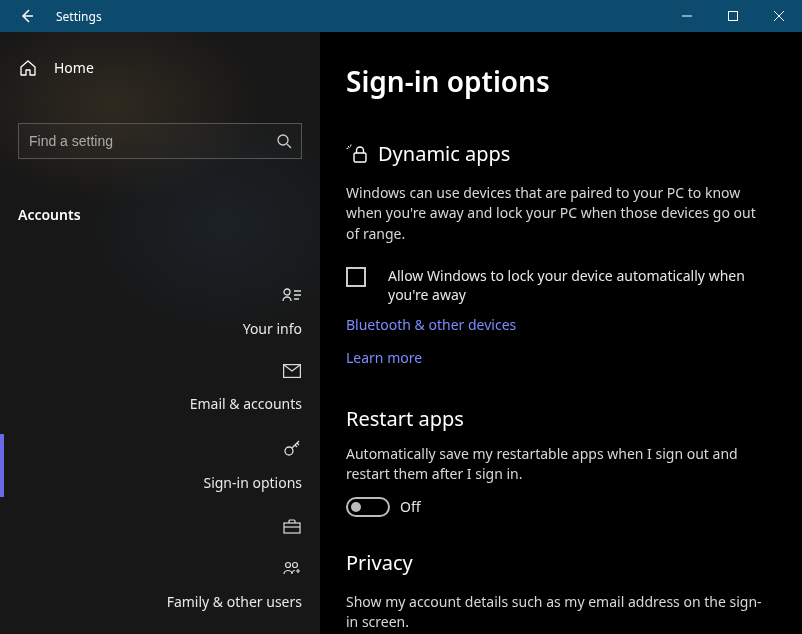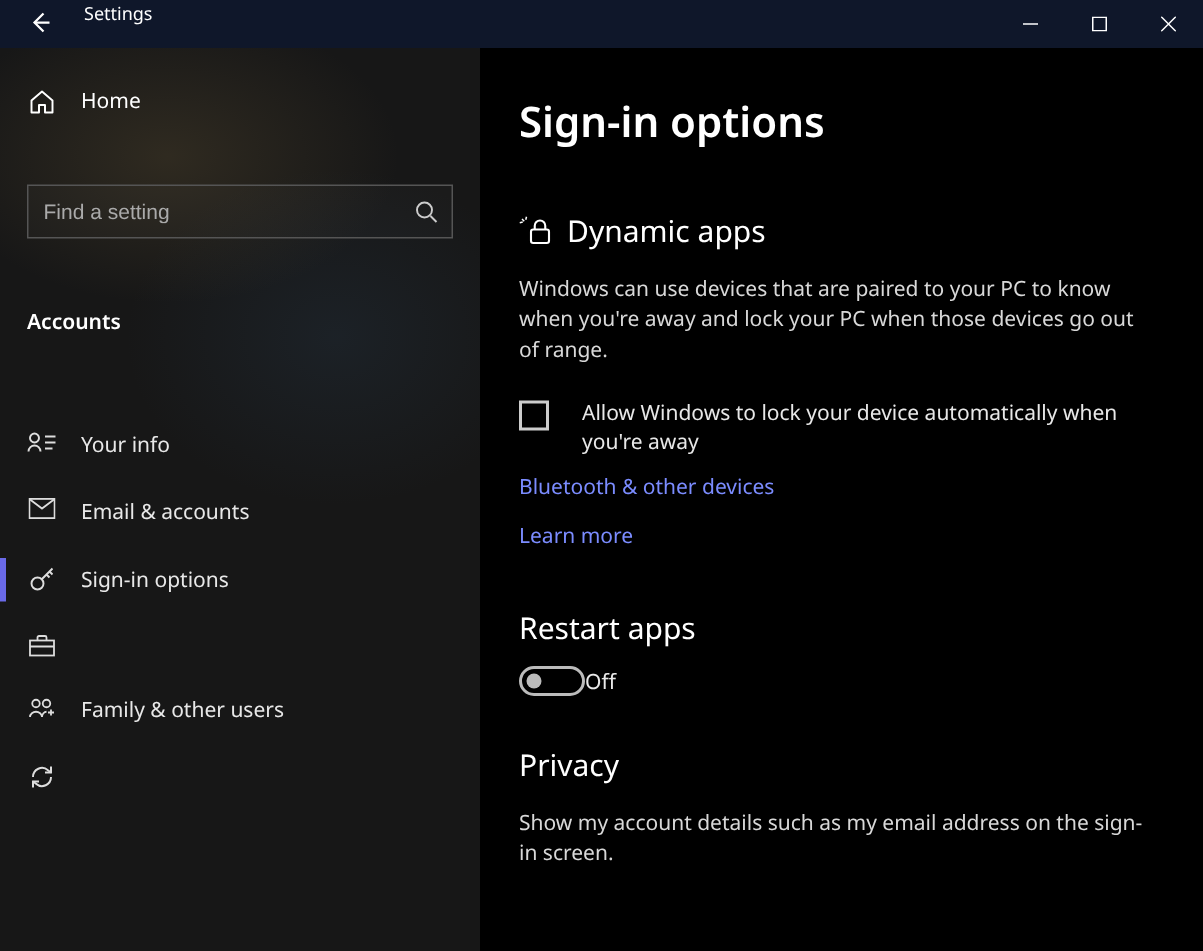--- a/index.html
+++ b/index.html
@@ -8,23 +8,23 @@
     font-family: "Segoe UI", system-ui, sans-serif;
     background: #000;
     color: #fff;
     font-size: 14px;
     display: flex;
     flex-direction: column;
   }
   .titlebar {
     height: 32px;
     display: flex;
-    align-items: flex-start;
+    align-items: center;
     padding: 0 0 0 12px;
-    background: #0f172a;
+    background: #0c4a6e;
   }
   .titlebar .back-btn {
     width: 30px; height: 30px;
     display: flex; align-items: center; justify-content: center;
     cursor: pointer;
   }
   .titlebar .app-title {
     margin-left: 14px;
     font-size: 12px;
     color: #fff;
@@ -75,26 +75,27 @@
   .category-label {
     padding: 8px 18px 8px 18px;
     font-weight: 600;
     font-size: 14px;
     color: #fff;
   }
   .nav {
     margin-top: 18px;
   }
   .nav-item {
-    display: flex; align-items: flex-start;
+    display: flex; align-items: flex-end;
     gap: 16px;
     padding: 13px 18px 13px 18px;
     cursor: pointer;
     position: relative;
     color: #e8e8e8;
+    flex-direction: column;
   }
   .nav-item .icon { width: 20px; display:flex; align-items:center; justify-content:center; }
   .nav-item.active::before {
     content: "";
     position: absolute;
     left: 0; top: 8px; bottom: 8px;
     width: 4px;
     background: #6a6ae8;
   }
 
@@ -142,21 +143,21 @@
   .link {
     color: #7b8cff;
     font-size: 14px;
     cursor: pointer;
     display: block;
     margin-bottom: 14px;
   }
   .section2 { margin-top: 38px; }
   .section3 { margin-top: 32px; }
   .toggle-row {
-    display: flex; align-items: center; gap: 0;
+    display: flex; align-items: center; gap: 10px;
     margin-top: 12px;
   }
   .toggle {
     width: 44px; height: 20px;
     border: 2px solid #bbb;
     border-radius: 12px;
     position: relative;
     cursor: pointer;
   }
   .toggle .knob {
@@ -311,20 +312,21 @@
       </div>
 
       <a class="link">Bluetooth &amp; other devices</a>
       <a class="link">Learn more</a>
     </div>
 
     <div class="section2">
       <div class="section-head">
         <span>Restart apps</span>
       </div>
+      <div class="desc" style="margin-bottom:6px">Automatically save my restartable apps when I sign out and restart them after I sign in.</div>
       <div class="toggle-row">
         <div class="toggle">
           <div class="knob"></div>
         </div>
         <span class="toggle-label">Off</span>
       </div>
     </div>
 
     <div class="section3">
       <div class="section-head">

